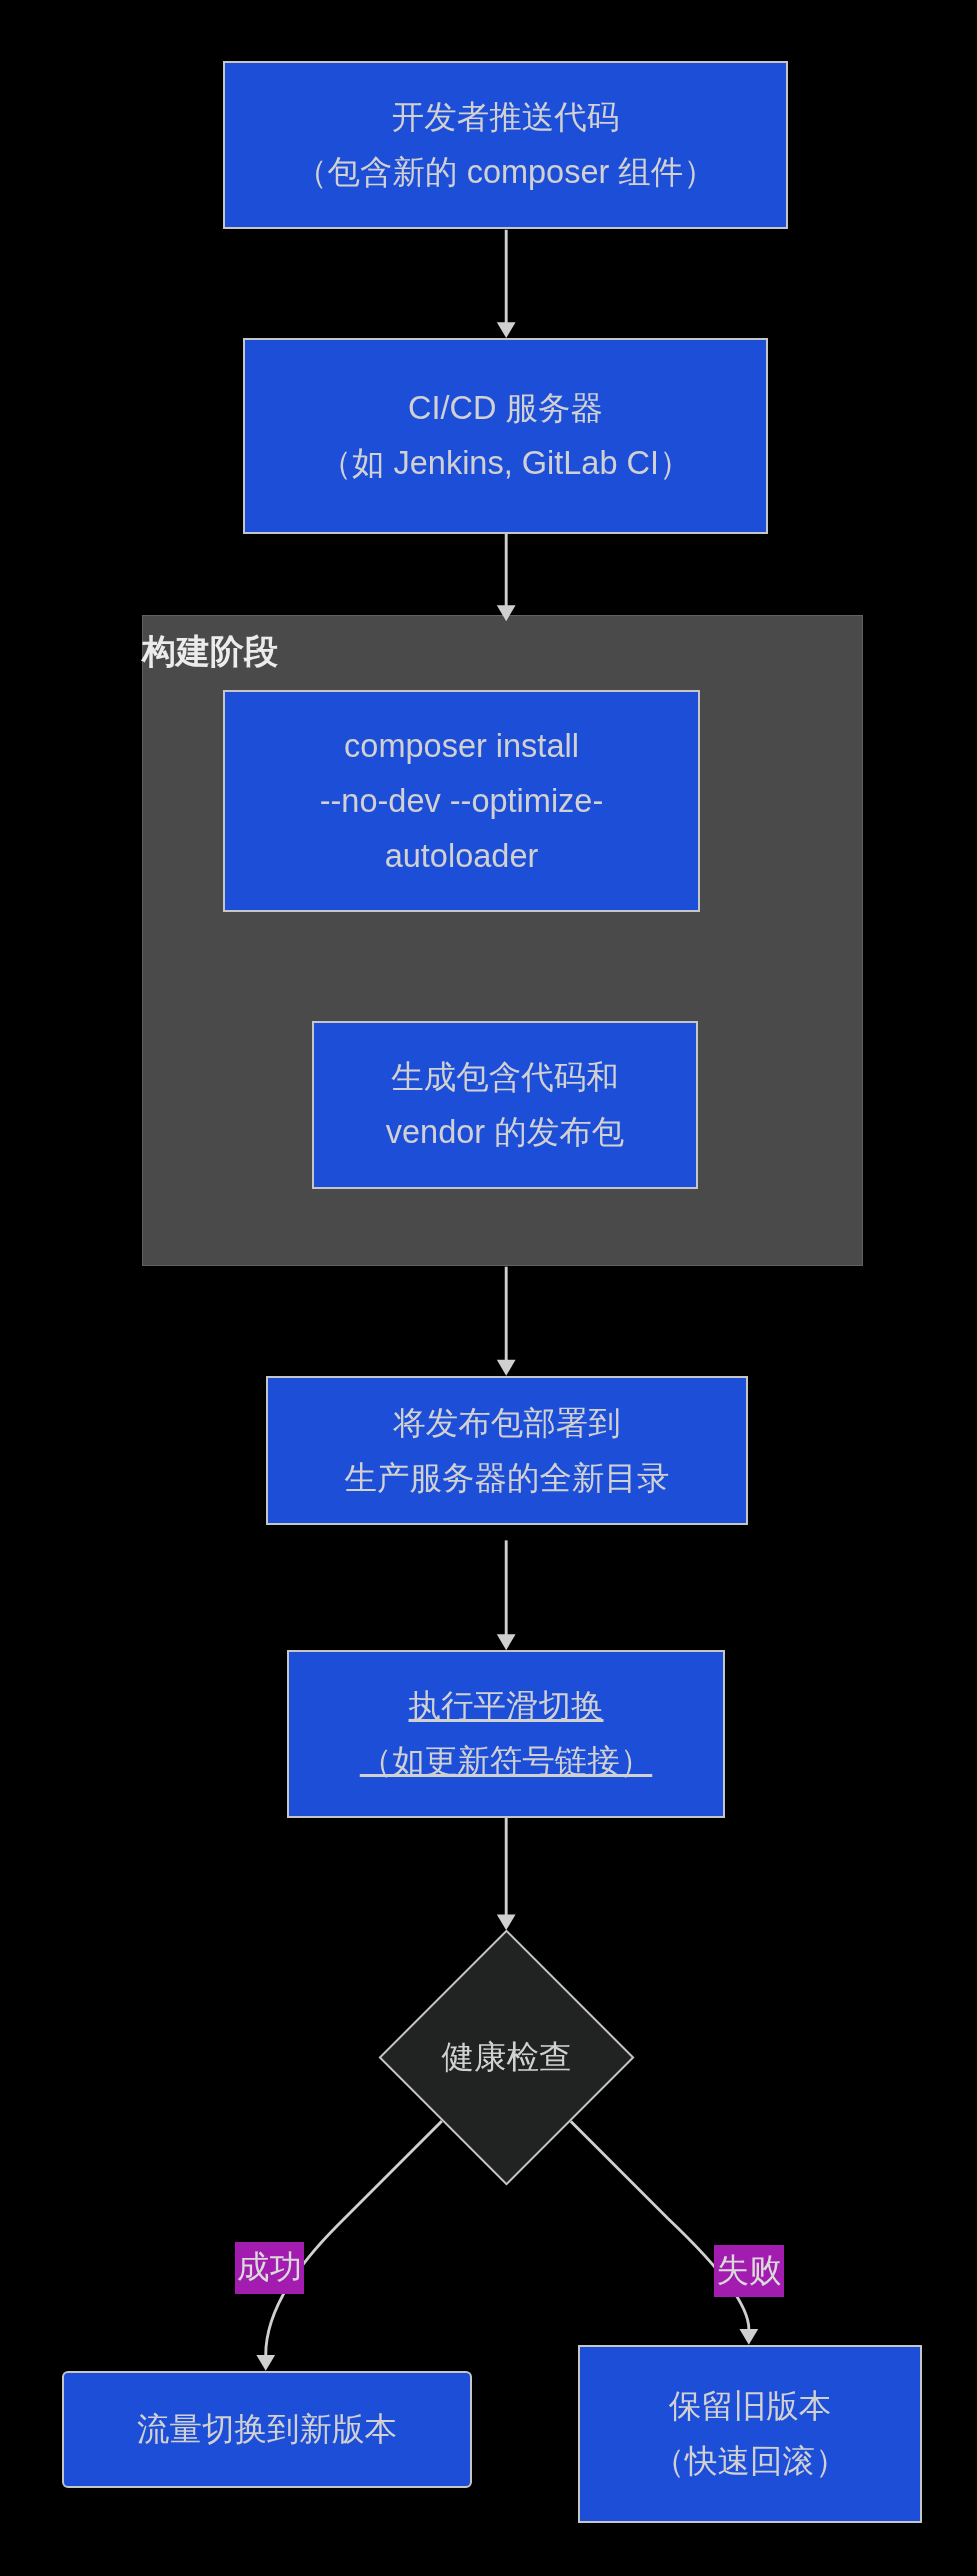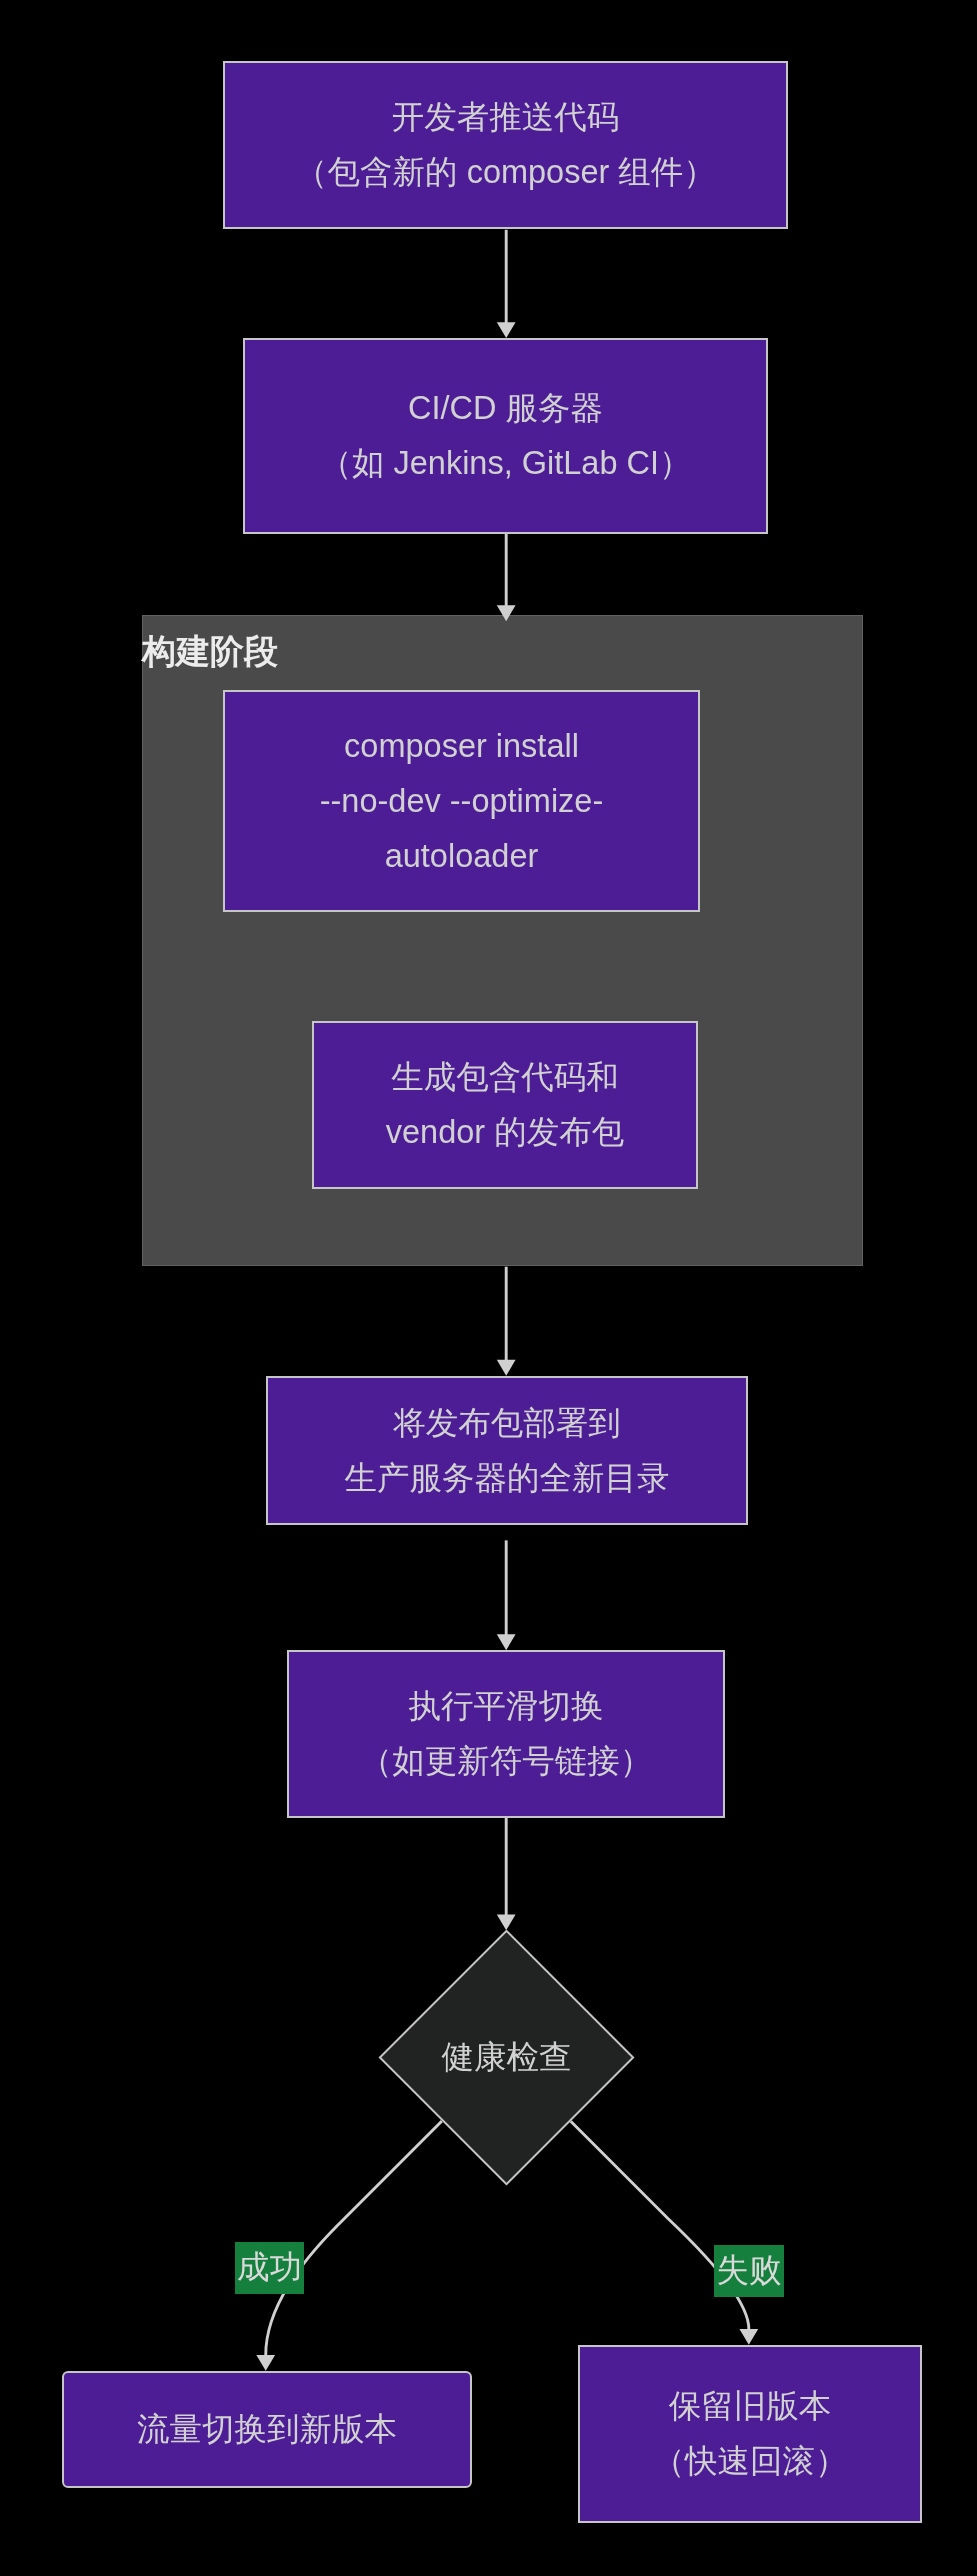--- a/index.html
+++ b/index.html
@@ -2,36 +2,36 @@
 <html style="font-size:11.6px"><head>
 <meta charset="utf-8">
 <style>
   html,body{margin:0;padding:0;background:#000;}
   .canvas{
     position:relative;width:977px;height:2576px;background:#000;overflow:hidden;
     font-family:"Liberation Sans","DejaVu Sans",sans-serif;
   }
   .node{
     position:absolute;box-sizing:border-box;
-    background:#4c1d95;border:2.9px solid #c6c6c6;
+    background:#1d4ed8;border:2.9px solid #c6c6c6;
     color:#d1d1d1;font-size:32.5px;line-height:55px;
     display:flex;flex-direction:column;align-items:center;justify-content:center;
     text-align:center;white-space:nowrap;
   }
   .node .line{display:block;}
   .subgraph{
     position:absolute;box-sizing:border-box;
     background:#4a4a4a;border:1.4px solid #616161;
   }
   .subgraph-title{
     position:absolute;color:#ececec;font-size:34px;font-weight:bold;
     text-align:left;line-height:34px;
   }
   .edge-label{
-    position:absolute;box-sizing:border-box;background:#15803d;color:#dadada;
+    position:absolute;box-sizing:border-box;background:#a21caf;color:#dadada;
     font-size:32.5px;display:flex;align-items:center;justify-content:center;
     white-space:nowrap;
   }
   .diamond-wrap{position:absolute;}
   .diamond-shape{
     position:absolute;inset:0;box-sizing:border-box;
     background:#212222;border:2.9px solid #c6c6c6;
     transform:rotate(45deg);
   }
   .diamond-label{
@@ -98,21 +98,21 @@
   <div class="node" style="left:312px;top:1021px;width:386px;height:168px;">
     <span class="line">生成包含代码和</span>
     <span class="line">vendor 的发布包</span>
   </div>
 
   <div class="node" style="left:266px;top:1376px;width:482px;height:149px;">
     <span class="line">将发布包部署到</span>
     <span class="line">生产服务器的全新目录</span>
   </div>
 
-  <div class="node" style="left:287px;top:1650px;width:438px;height:168px;">
+  <div class="node" style="left:287px;top:1650px;width:438px;height:168px;text-decoration:underline;">
     <span class="line">执行平滑切换</span>
     <span class="line">（如更新符号链接）</span>
   </div>
 
   <div class="diamond-wrap" style="left:416px;top:1967px;width:181px;height:181px;">
     <div class="diamond-shape"></div>
     <div class="diamond-label">健康检查</div>
   </div>
 
   <div class="edge-label" style="left:235px;top:2242px;width:69px;height:52px;">成功</div>

